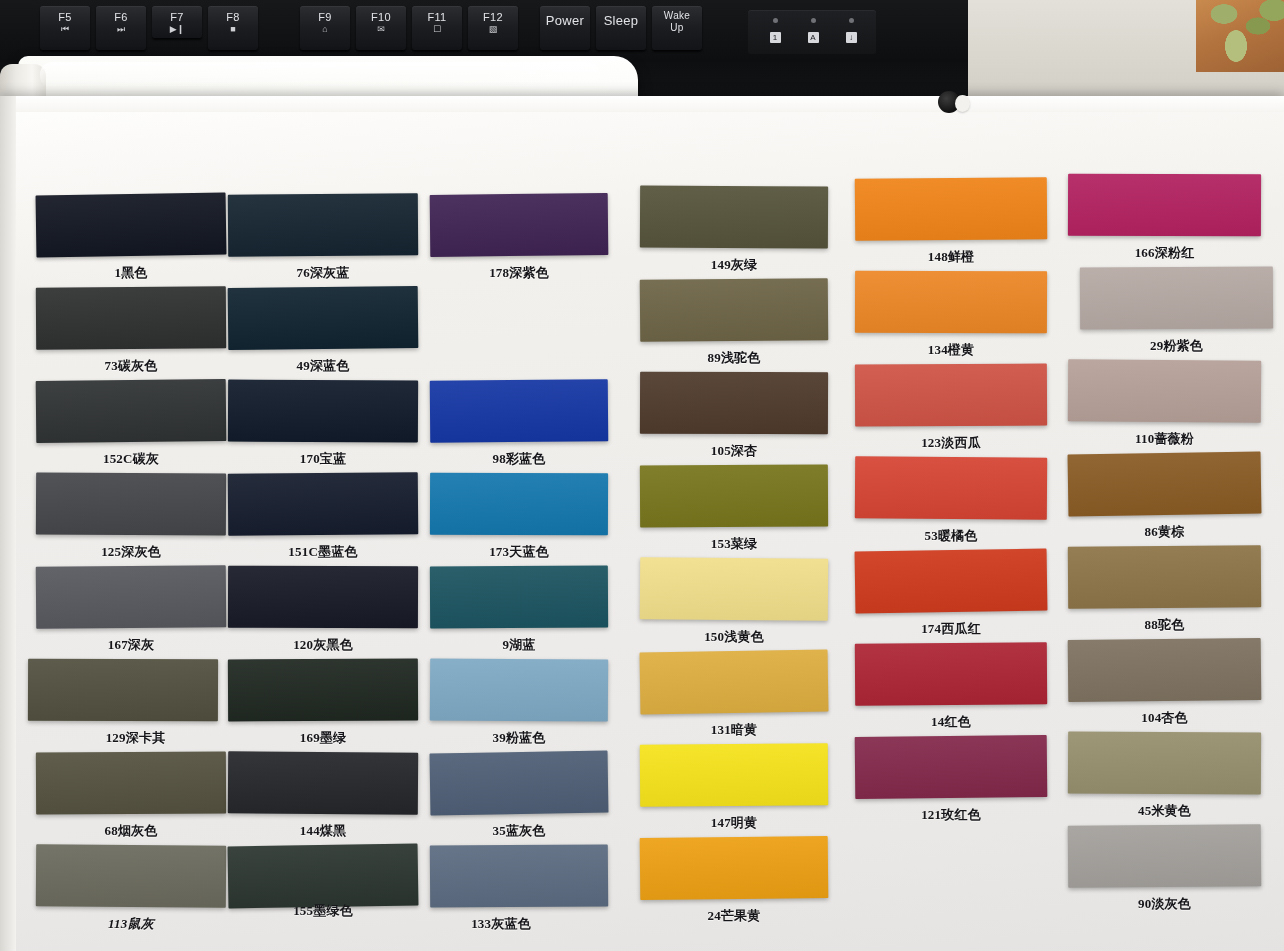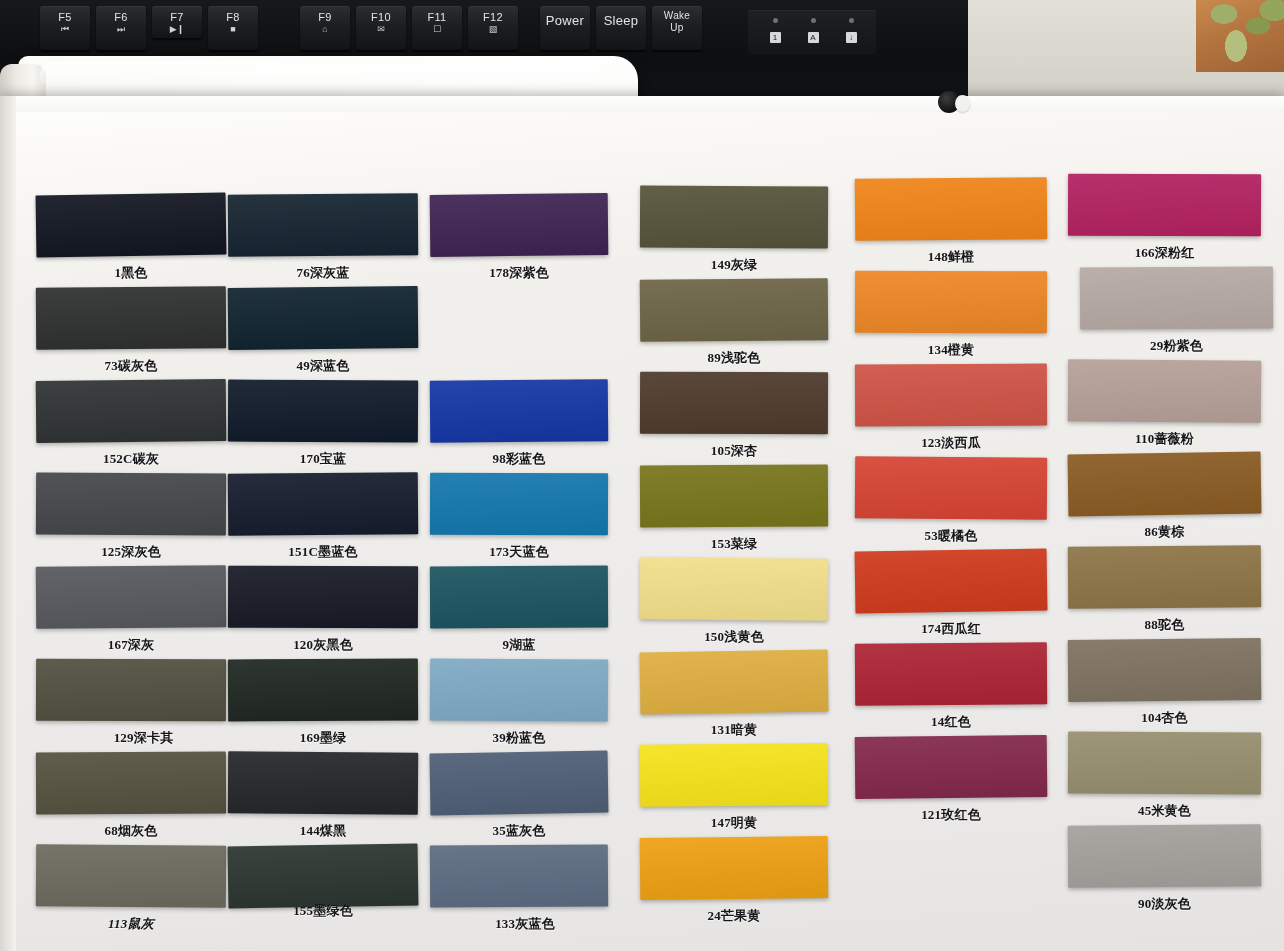--- a/index.html
+++ b/index.html
@@ -162,21 +162,21 @@
         <div class="lbl" style="top: 70px;">152C碳灰</div>
       </div>
       <div class="cell" style="left: 36px; top: 377px; width: 190px; height: 93px;">
         <div class="sw" style="width: 190px; height: 62px; background: rgb(68, 70, 74); transform: rotate(0.3deg);"></div>
         <div class="lbl" style="top: 70px;">125深灰色</div>
       </div>
       <div class="cell" style="left: 36px; top: 470px; width: 190px; height: 93px;">
         <div class="sw" style="width: 190px; height: 62px; background: rgb(86, 88, 94); transform: rotate(-0.5deg);"></div>
         <div class="lbl" style="top: 70px;">167深灰</div>
       </div>
-      <div class="cell" style="left: 36px; top: 563px; width: 215px; height: 93px;">
+      <div class="cell" style="left: 28px; top: 563px; width: 215px; height: 93px;">
         <div class="sw" style="width: 190px; height: 62px; background: rgb(81, 80, 63); transform: rotate(0.2deg);"></div>
         <div class="lbl" style="top: 70px;">129深卡其</div>
       </div>
       <div class="cell" style="left: 36px; top: 656px; width: 190px; height: 93px;">
         <div class="sw" style="width: 190px; height: 62px; background: rgb(84, 81, 63); transform: rotate(-0.3deg);"></div>
         <div class="lbl" style="top: 70px;">68烟灰色</div>
       </div>
       <div class="cell" style="left: 36px; top: 749px; width: 190px; height: 93px; font-style: italic;">
         <div class="sw" style="width: 190px; height: 62px; background: rgb(107, 106, 93); transform: rotate(0.4deg);"></div>
         <div class="lbl" style="top: 70px;">113鼠灰</div>
@@ -230,21 +230,21 @@
         <div class="lbl" style="top: 70px;">9湖蓝</div>
       </div>
       <div class="cell" style="left: 430px; top: 563px; width: 178px; height: 93px;">
         <div class="sw" style="width: 178px; height: 62px; background: rgb(127, 169, 196); transform: rotate(0.4deg);"></div>
         <div class="lbl" style="top: 70px;">39粉蓝色</div>
       </div>
       <div class="cell" style="left: 430px; top: 656px; width: 178px; height: 93px;">
         <div class="sw" style="width: 178px; height: 62px; background: rgb(78, 94, 117); transform: rotate(-0.9deg);"></div>
         <div class="lbl" style="top: 70px;">35蓝灰色</div>
       </div>
-      <div class="cell" style="left: 430px; top: 749px; width: 142px; height: 93px; padding-left: 16px;">
+      <div class="cell" style="left: 430px; top: 749px; width: 142px; height: 93px;">
         <div class="sw" style="width: 178px; height: 62px; background: rgb(91, 107, 128); transform: rotate(-0.4deg);"></div>
         <div class="lbl" style="top: 70px;">133灰蓝色</div>
       </div>
       <div class="cell" style="left: 640px; top: 90px; width: 188px; height: 93px;">
         <div class="sw" style="width: 188px; height: 62px; background: rgb(85, 83, 58); transform: rotate(0.3deg);"></div>
         <div class="lbl" style="top: 70px;">149灰绿</div>
       </div>
       <div class="cell" style="left: 640px; top: 183px; width: 188px; height: 93px;">
         <div class="sw" style="width: 188px; height: 62px; background: rgb(109, 100, 70); transform: rotate(-0.5deg);"></div>
         <div class="lbl" style="top: 70px;">89浅驼色</div>

